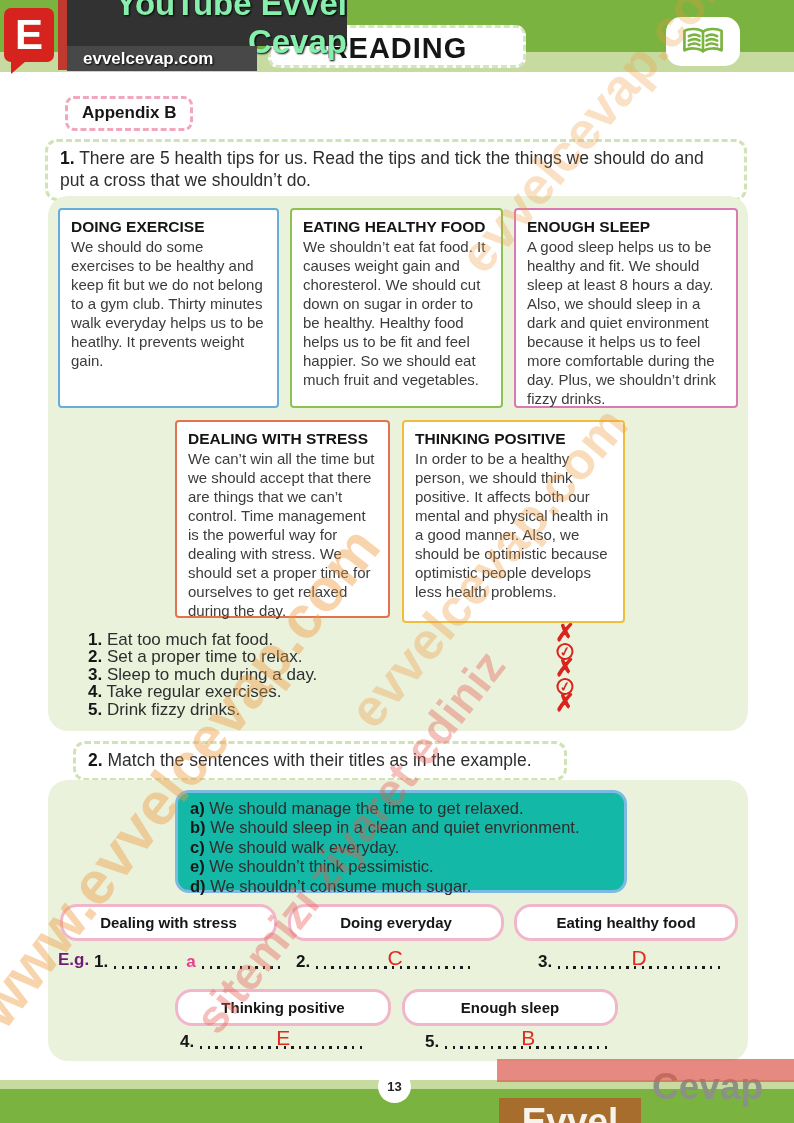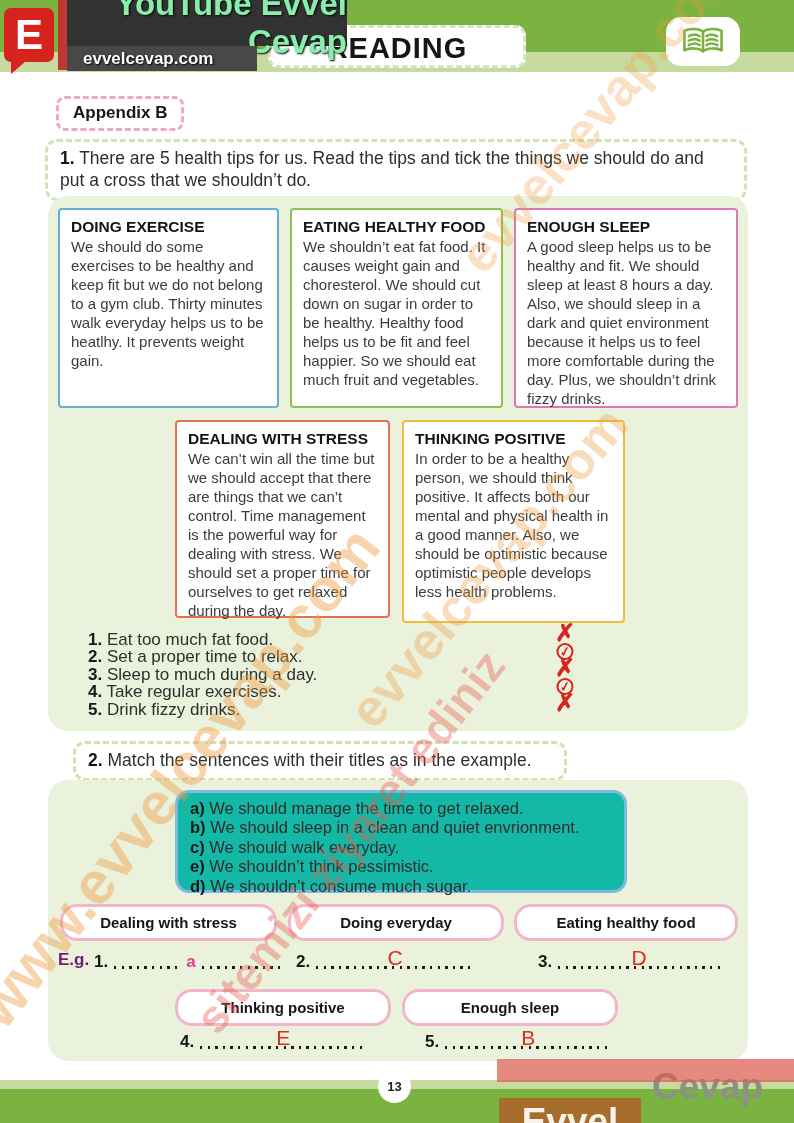--- a/index.html
+++ b/index.html
@@ -21,21 +21,21 @@
               color:#fff; font-size:17px; font-weight:700; display:flex; align-items:center; padding-left:16px;
               text-shadow:1px 1px 2px #000; }
   .reading-box { position:absolute; left:268px; top:25px; width:258px; height:43px; background:#fff;
                  border:3px dashed #d6e4c2; border-radius:10px; z-index:2;
                  display:flex; align-items:flex-end; justify-content:center;
                  font-size:29px; font-weight:800; letter-spacing:1px; color:#161616; }
   .book-btn { position:absolute; left:666px; top:17px; width:74px; height:49px; background:#fff; border-radius:15px;
               display:flex; align-items:center; justify-content:center; z-index:2; }
 
   
-  .appendix { position:absolute; left:56px; top:96px; padding:4px 14px 5px;
+  .appendix { position:absolute; left:65px; top:96px; padding:4px 14px 5px;
               border:3px dashed #f2a8bc; border-radius:9px; font-size:17px; font-weight:800; color:#161616; background:#fff; }
   .instr { position:absolute; border:3px dashed #cfe3b4; border-radius:12px; background:#fff;
            font-size:17.5px; line-height:22px; color:#2e2e2e; padding:5px 12px 7px; }
   .instr1 { left:45px; top:139px; width:702px; }
   .instr2 { left:45px; top:741px; width:494px;margin-left:28px; }
   .bnum { font-weight:800; color:#161616; }
 
   
   .container { position:absolute; background:#eaf2dc; border-radius:20px; }
   .c1 { left:48px; top:196px; width:700px; height:535px; }

